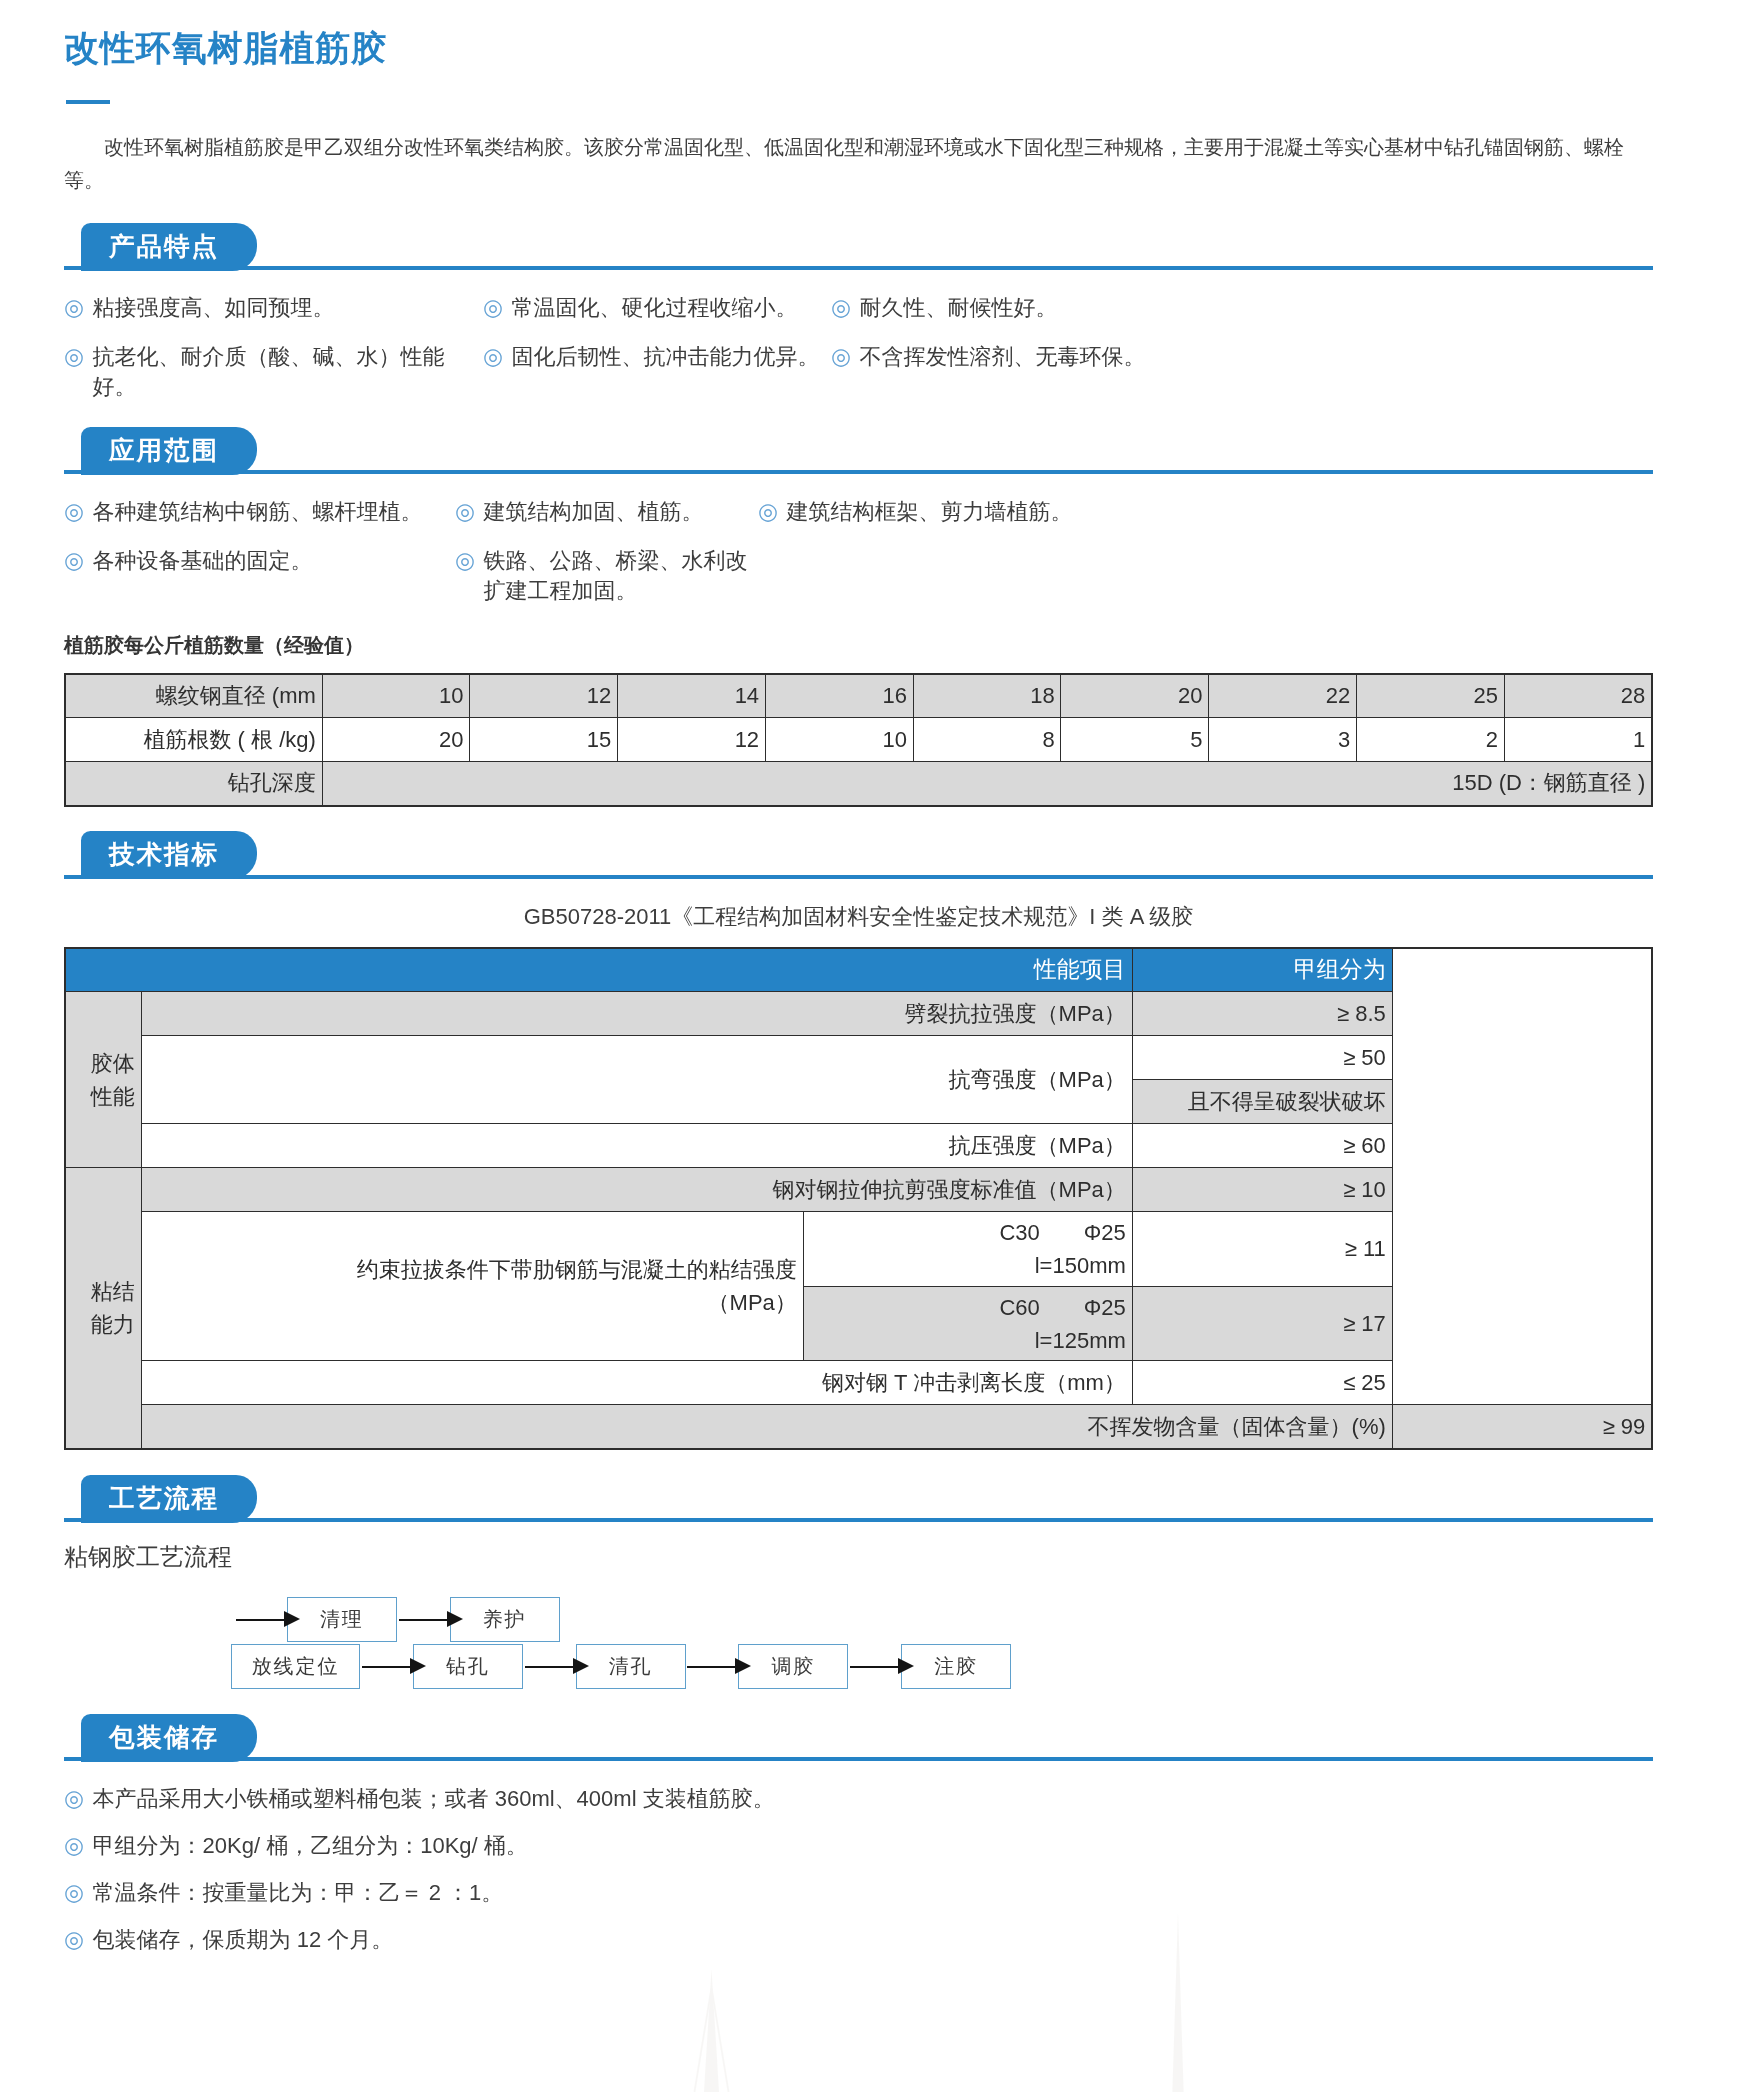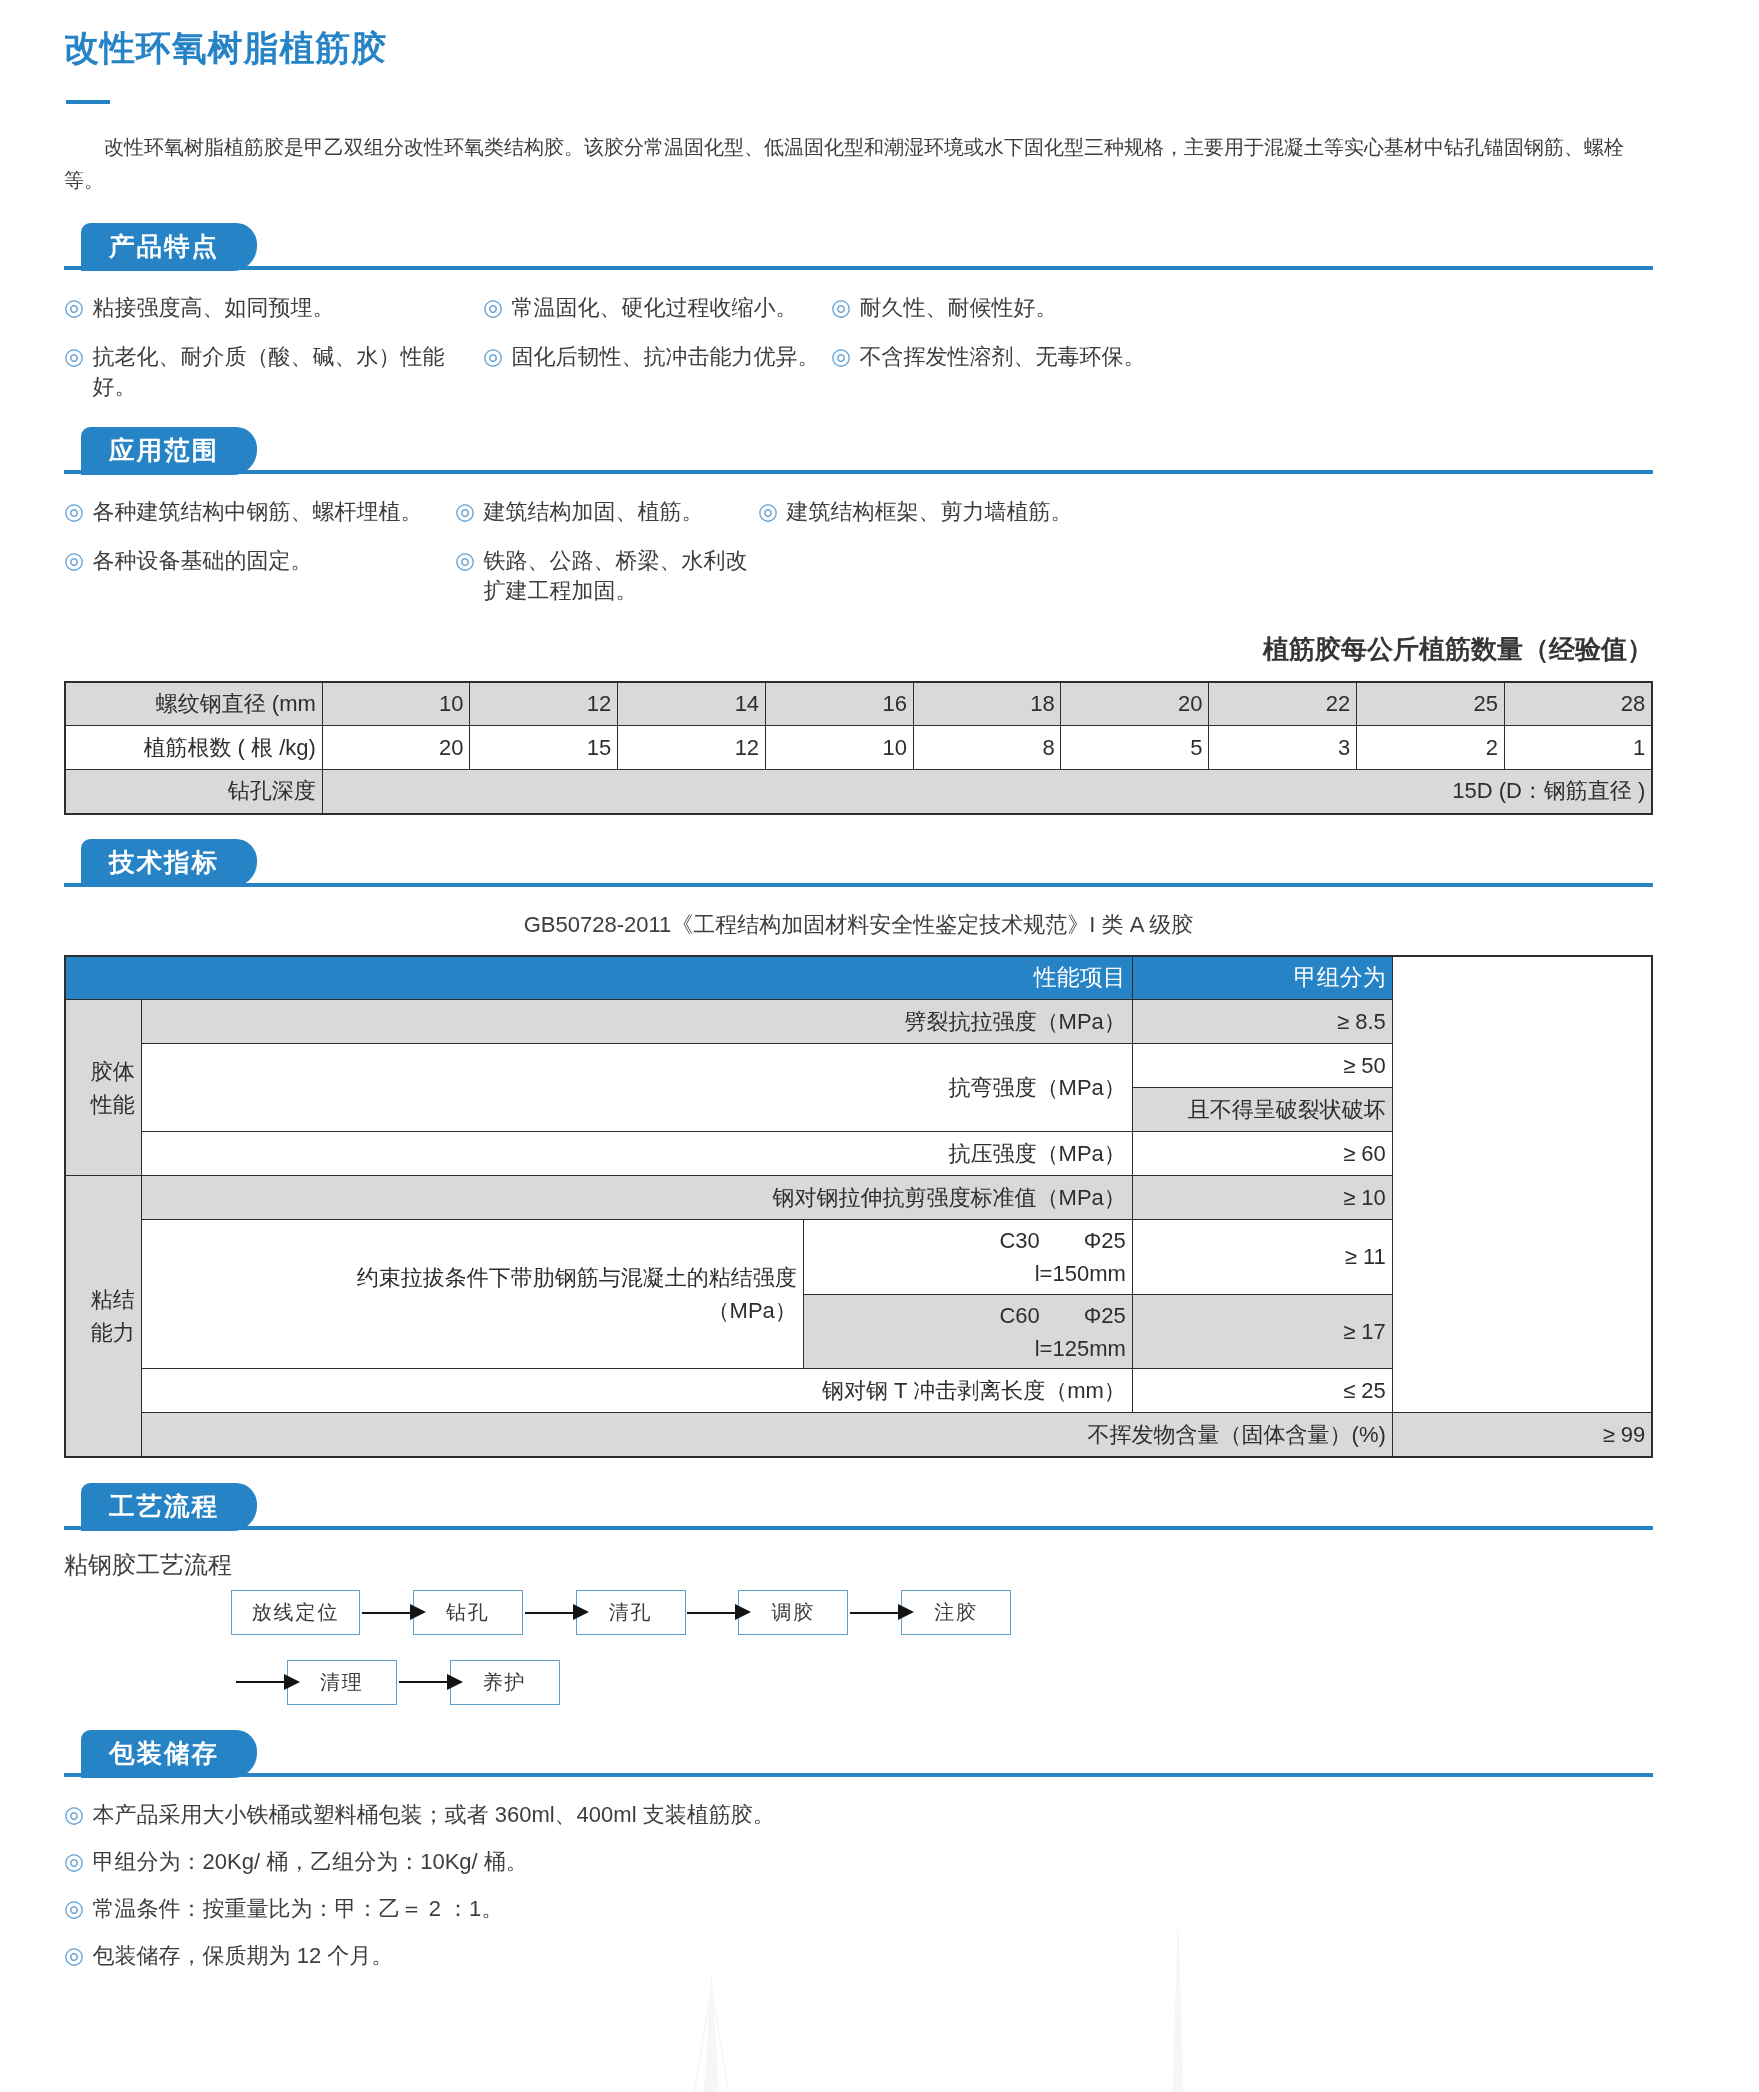--- a/index.html
+++ b/index.html
@@ -32,21 +32,21 @@
 
   
   .bullets { display:grid; row-gap:19px; font-size:22px; margin:23px 0 5.7px 0; color:#3d3d3d; }
   .bullets.features { grid-template-columns:419px 348px 1fr; }
   .bullets.apps { grid-template-columns:391px 303px 1fr; }
   .bullets.pack { grid-template-columns:1fr; row-gap:17px; }
   .b-item { display:flex; align-items:flex-start; }
   .b-icon { color:#66a3d5; font-size:23px; margin-right:8.5px; line-height:1.3; }
 
   
-  .tbl-title { font-size:26px; font-weight:bold; margin:26.5px 0 13.2px 0; color:#353535;text-align:right; }
+  .tbl-title { font-size:20px; font-weight:bold; margin:26.5px 0 13.2px 0; color:#353535; }
   table { border-collapse:collapse; width:1589px; table-layout:fixed; }
   td { border:1.9px solid #2d2d2d; text-align:right; vertical-align:middle;
        font-size:22px; color:#2e2e2e; padding:3.8px 5.7px; }
   .dosage td { height:44px; }
   .g { background:#d9d9d9; }
   .w { background:#ffffff; }
   .hblue { background:#2583c6; color:#ffffff; height:47px; font-size:23px; }
   .spec-caption { text-align:center; font-size:22px; color:#3d3d3d; margin:23px 0 15px 0; }
   .spec td { height:44px; }
   .spec td.tall { height:62px; }
@@ -242,36 +242,36 @@
       <td class="g">≥ 99</td>
     </tr>
   </tbody>
     </table>
 
   <div class="sec-head">
     <div class="sec-badge">工艺流程</div>
   </div>
   <div class="flow-subtitle">粘钢胶工艺流程</div>
 
+  <div class="flow-row r2">
+    <div class="flow-arrow"></div>
+    <div class="flow-box">清理</div>
+    <div class="flow-arrow"></div>
+    <div class="flow-box">养护</div>
+  </div>
   <div class="flow-row r1">
     <div class="flow-box wide">放线定位</div>
     <div class="flow-arrow"></div>
     <div class="flow-box">钻孔</div>
     <div class="flow-arrow"></div>
     <div class="flow-box">清孔</div>
     <div class="flow-arrow"></div>
     <div class="flow-box">调胶</div>
     <div class="flow-arrow"></div>
     <div class="flow-box">注胶</div>
-  </div>
-  <div class="flow-row r2">
-    <div class="flow-arrow"></div>
-    <div class="flow-box">清理</div>
-    <div class="flow-arrow"></div>
-    <div class="flow-box">养护</div>
   </div>
 
   <div class="sec-head">
     <div class="sec-badge">包装储存</div>
   </div>
   <div class="bullets pack">
     <div class="b-item">
         <span class="b-icon">◎</span>
         <span>本产品采用大小铁桶或塑料桶包装；或者 360ml、400ml 支装植筋胶。</span>
       </div>

